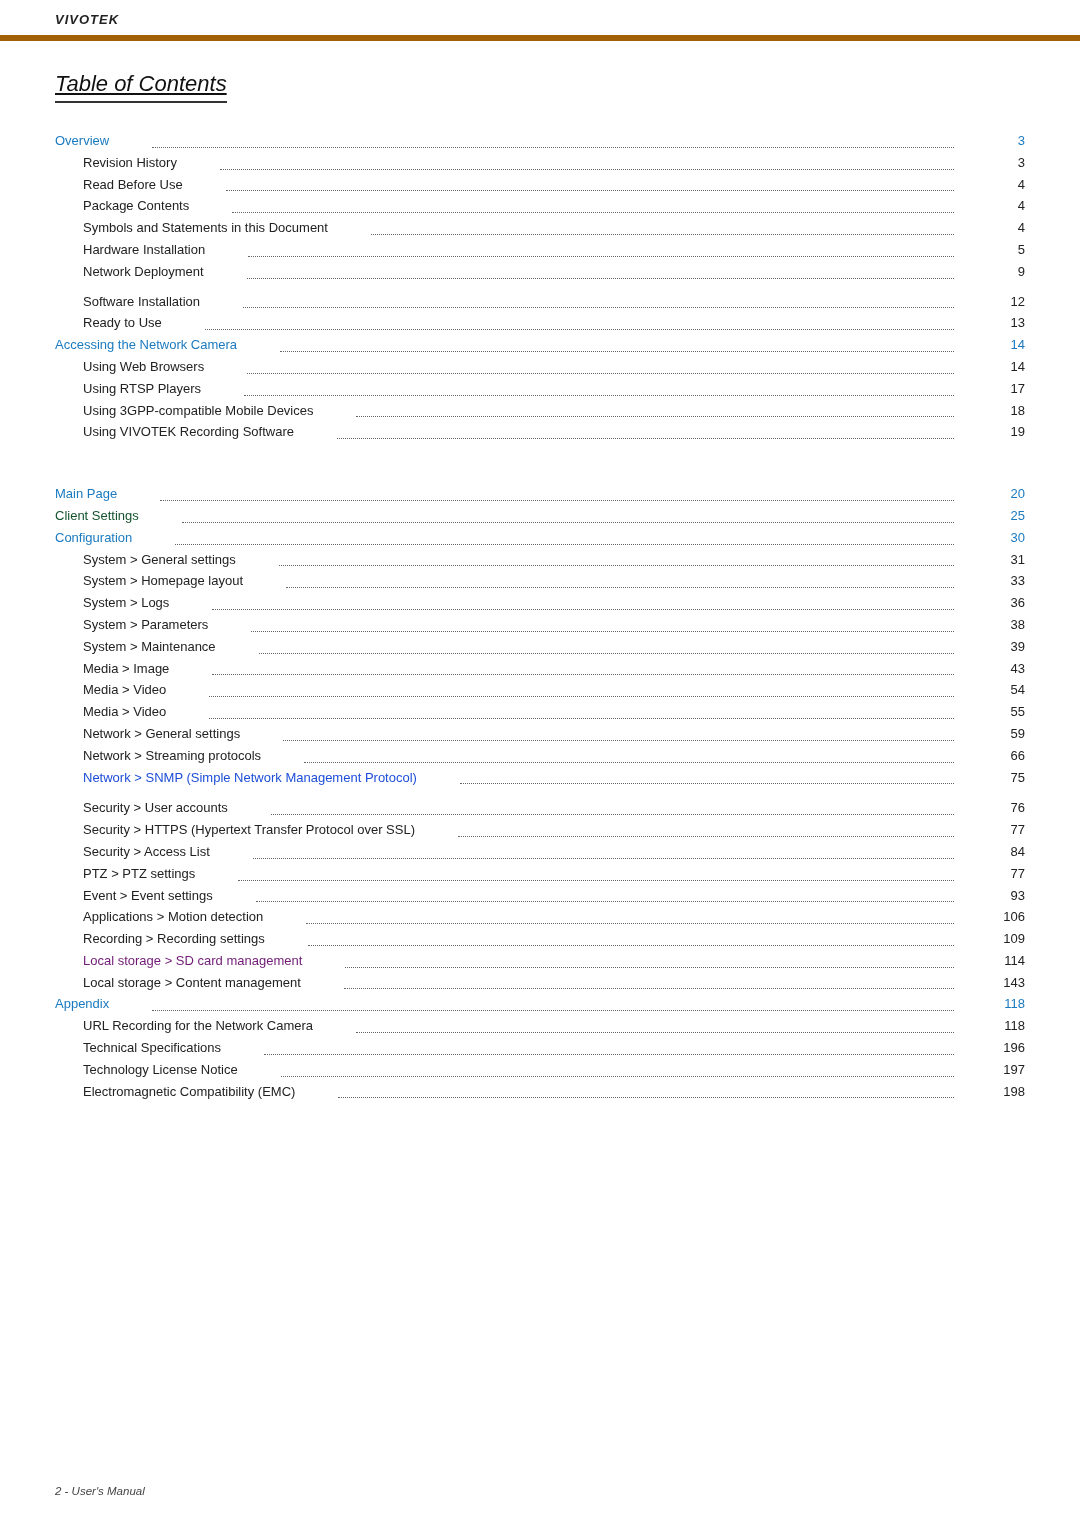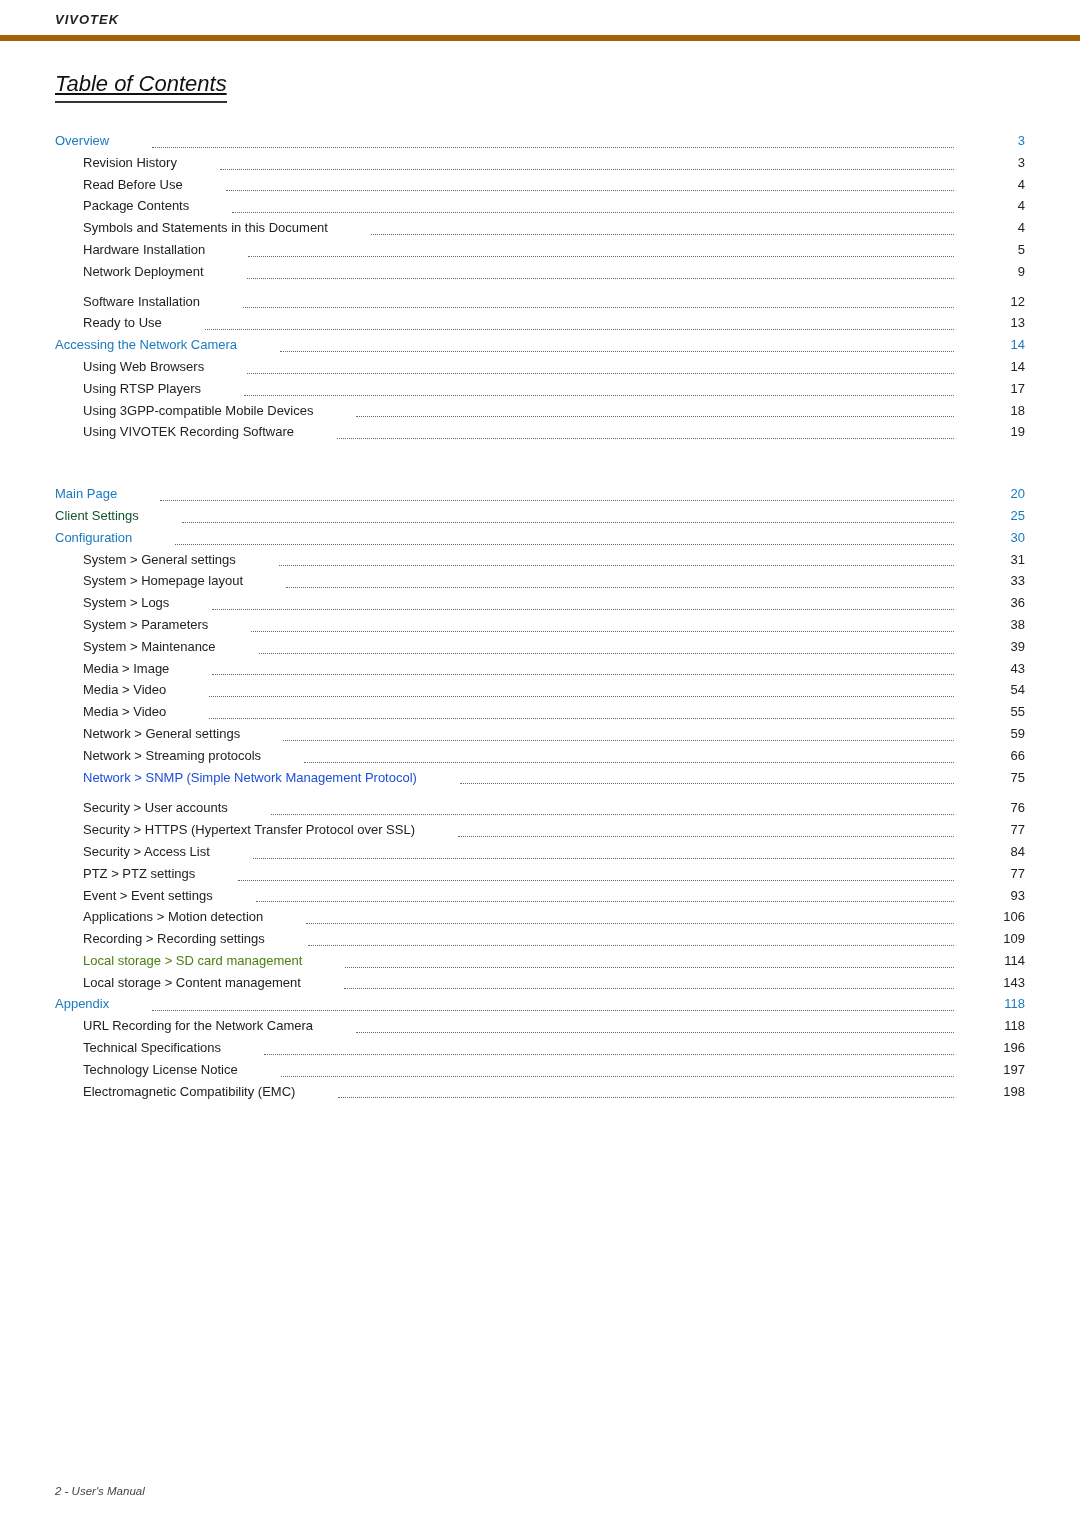--- a/index.html
+++ b/index.html
@@ -283,21 +283,21 @@
           <span class="label" style="padding-left: 28px; color: rgb(34, 34, 34);">Applications &gt; Motion detection</span>
           <span class="dots"></span>
           <span class="pagenum">106</span>
         </div>
         <div class="toc-row">
           <span class="label" style="padding-left: 28px; color: rgb(34, 34, 34);">Recording &gt; Recording settings</span>
           <span class="dots"></span>
           <span class="pagenum">109</span>
         </div>
         <div class="toc-row">
-          <span class="label" style="padding-left: 28px; color: #4d7c0f;">Local storage &gt; SD card management</span>
+          <span class="label" style="padding-left: 28px; color: #701a75;">Local storage &gt; SD card management</span>
           <span class="dots"></span>
           <span class="pagenum">114</span>
         </div>
         <div class="toc-row">
           <span class="label" style="padding-left: 28px; color: rgb(34, 34, 34);">Local storage &gt; Content management</span>
           <span class="dots"></span>
           <span class="pagenum">143</span>
         </div>
         <div class="toc-row">
           <span class="label" style="padding-left: 0px; color: rgb(26, 122, 191);">Appendix</span>

